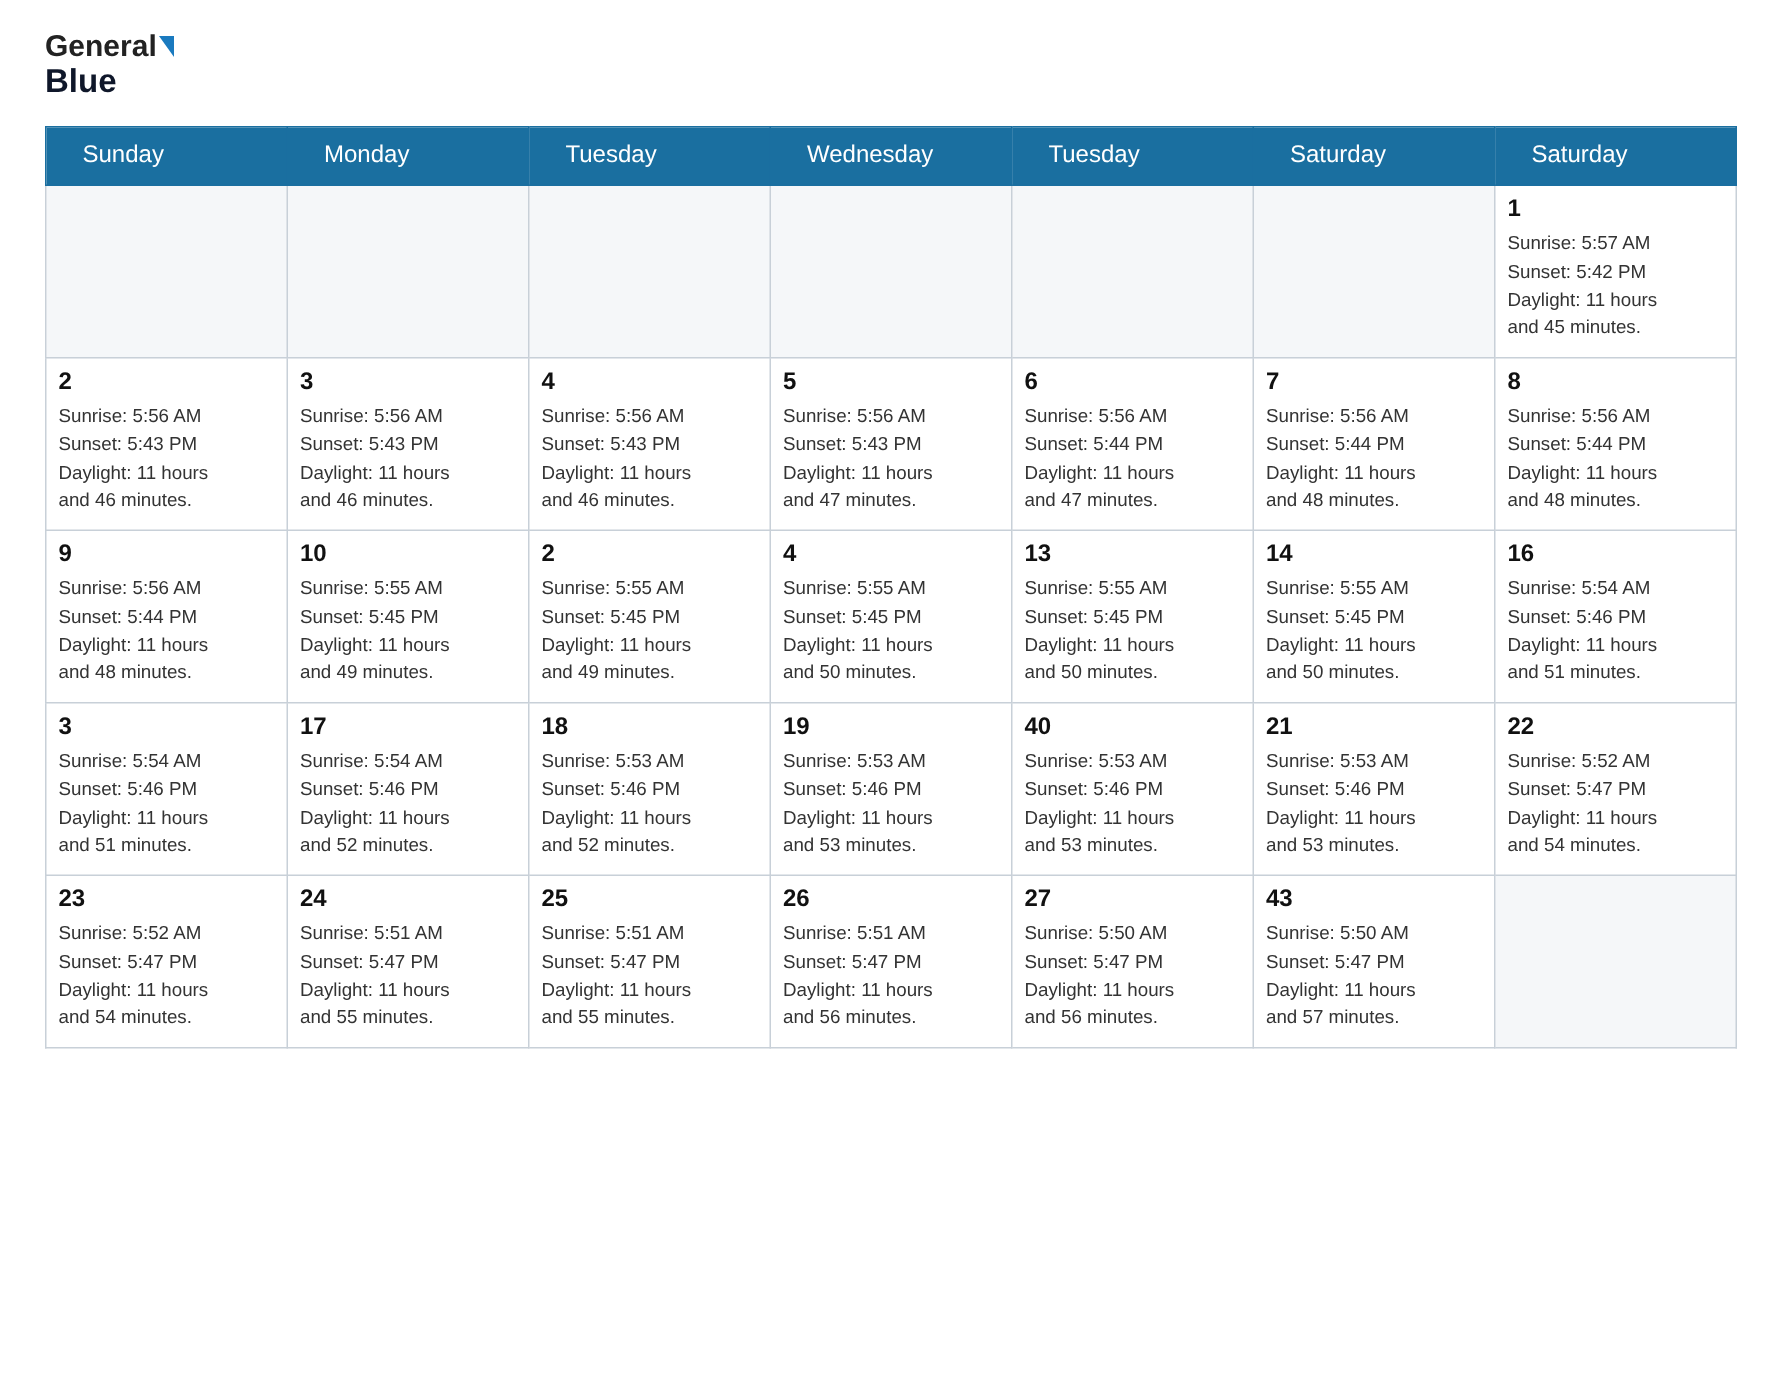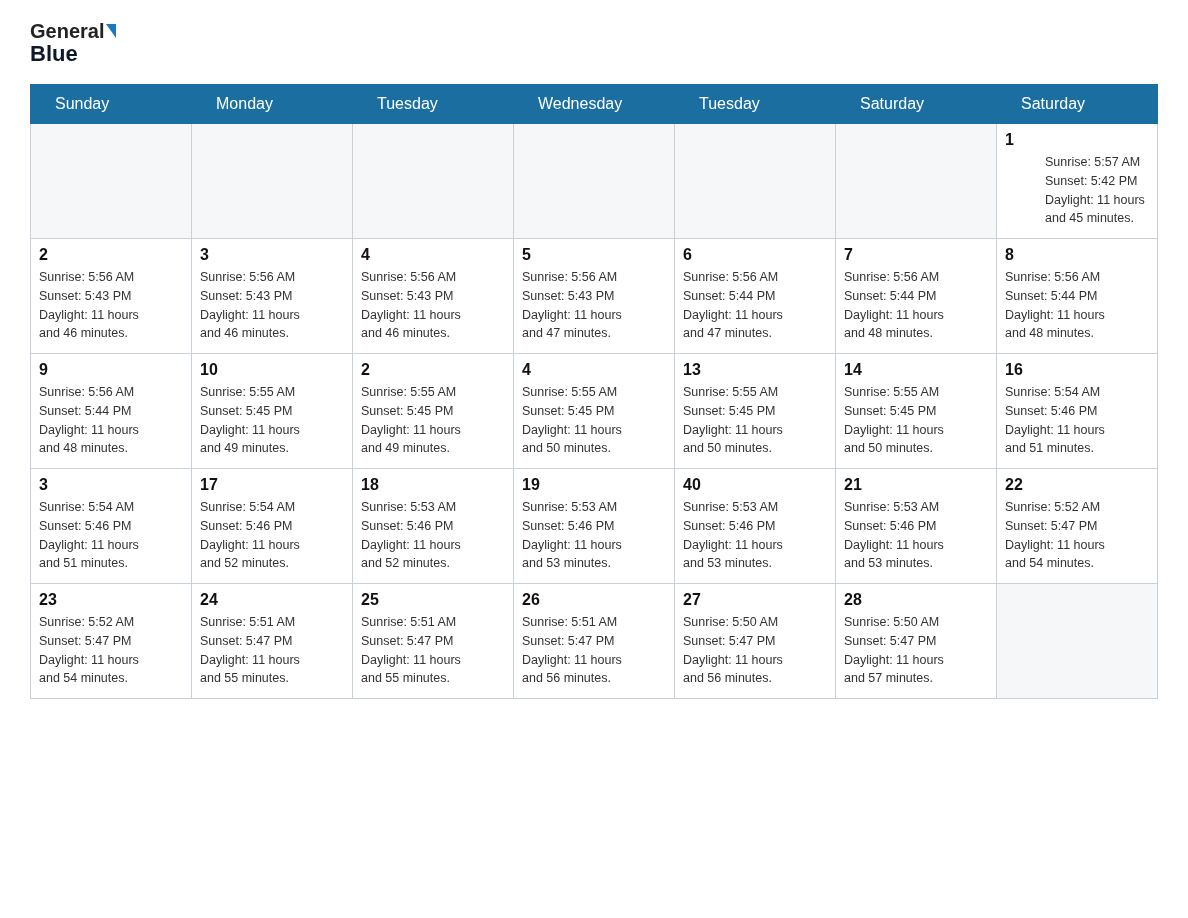--- a/index.html
+++ b/index.html
@@ -121,21 +121,21 @@
   <tbody id="calendar-body">
   <tr>
         <td class="empty"></td>
         <td class="empty"></td>
         <td class="empty"></td>
         <td class="empty"></td>
         <td class="empty"></td>
         <td class="empty"></td>
         <td>
           <span class="day-number">1</span>
-          <div class="day-info" style="white-space: pre-line; margin-left: 40px;">Sunrise: 5:57 AM
+          <div class="day-info" style="white-space: pre-line;">Sunrise: 5:57 AM
 Sunset: 5:42 PM
 Daylight: 11 hours
 and 45 minutes.</div>
         </td>
       </tr>
       <tr class="row-separator">
         <td>
           <span class="day-number">2</span>
           <div class="day-info" style="white-space: pre-line;">Sunrise: 5:56 AM
 Sunset: 5:43 PM
@@ -317,21 +317,21 @@
 and 56 minutes.</div>
         </td>
         <td>
           <span class="day-number">27</span>
           <div class="day-info" style="white-space: pre-line;">Sunrise: 5:50 AM
 Sunset: 5:47 PM
 Daylight: 11 hours
 and 56 minutes.</div>
         </td>
         <td>
-          <span class="day-number">28</span>
+          <span class="day-number">43</span>
           <div class="day-info" style="white-space: pre-line;">Sunrise: 5:50 AM
 Sunset: 5:47 PM
 Daylight: 11 hours
 and 57 minutes.</div>
         </td>
         <td class="empty"></td>
       </tr>
     </tbody>
 </table>
 

